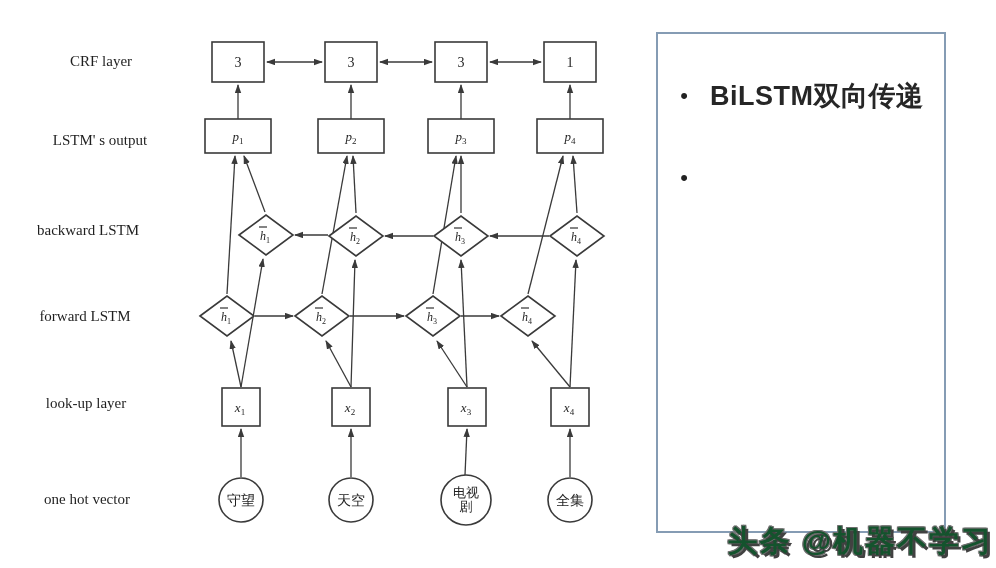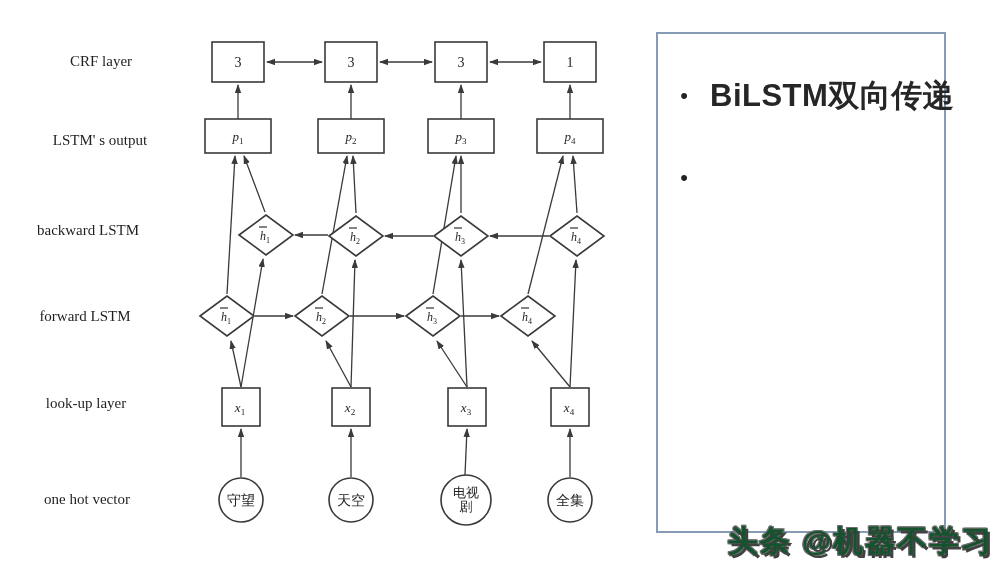--- a/index.html
+++ b/index.html
@@ -24,21 +24,21 @@
     position:absolute;left:656px;top:32px;width:290px;height:501px;
     border:2px solid #859cb4;background:#ffffff;box-sizing:border-box;
     padding-top:44px;
   }
   .bullet-row{display:flex;align-items:flex-start;margin:0 0 46px 0;}
   .bullet-dot{
     width:52px;text-align:center;font-size:22px;line-height:36px;color:#222;
     flex:0 0 52px;
   }
   .bullet-text{
-    font-size:31px;line-height:36px;font-weight:bold;color:#262626;
+    font-size:27px;line-height:36px;font-weight:bold;color:#262626;
     letter-spacing:0.5px;white-space:nowrap;
   }
   .watermark{
     position:absolute;right:3px;top:521px;
     font-size:30px;font-weight:bold;letter-spacing:2px;white-space:nowrap;
     color:#14532d;
     text-shadow:
       3px 3px 0 #414141,
       -1px -1px 0 #6e6e6e, 1px -1px 0 #6e6e6e,
       -1px 1px 0 #6e6e6e, 1px 1px 0 #6e6e6e,

